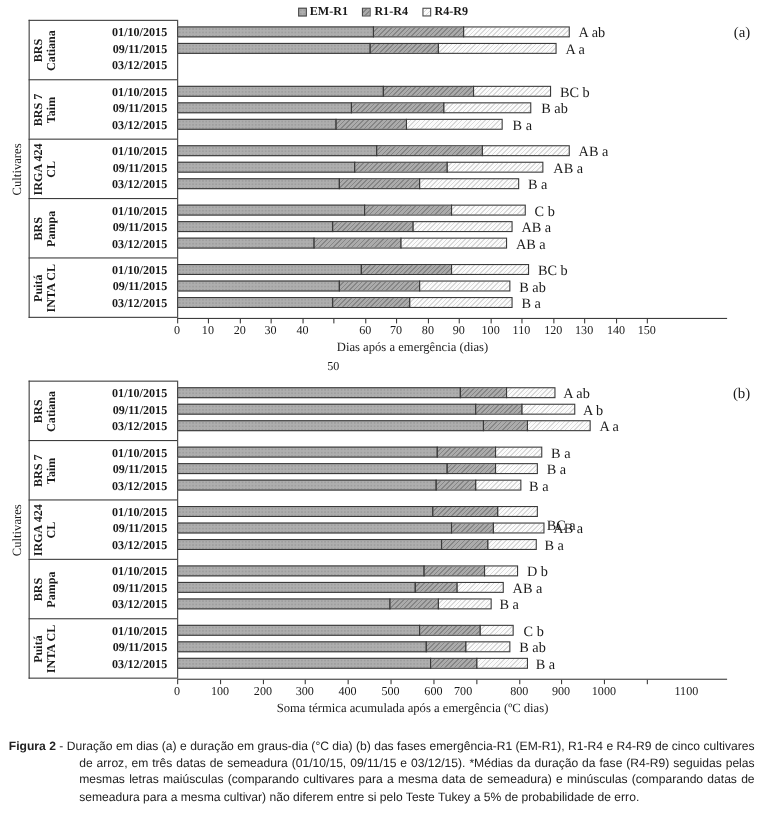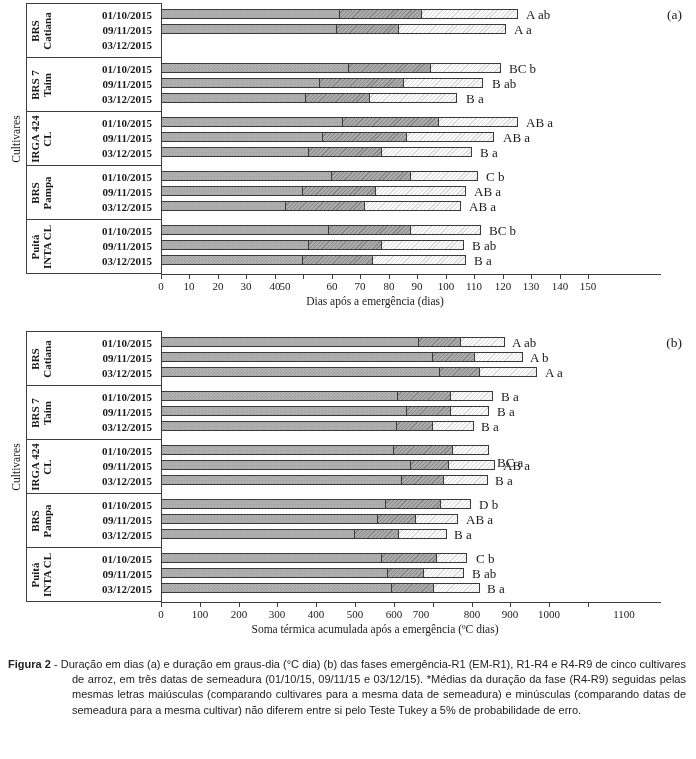--- a/index.html
+++ b/index.html
@@ -46,20 +46,34 @@
 
   
   .caption{font-family:"Liberation Sans","DejaVu Sans",sans-serif;font-size:11px;line-height:1.38;text-align:justify;margin:14px 10px 0 8px;padding-left:64px;text-indent:-64px;color:#222;}
   .caption b{font-weight:700;}
 </style>
 </head>
 <body>
 
 <div class="figure">
 
+  <div class="legend">
+      <div class="legend-item" style="display: flex;">
+        <div class="swatch pat-em"></div>
+        <div class="legend-label">EM-R1</div>
+      </div>
+      <div class="legend-item" style="display: flex;">
+        <div class="swatch pat-r1"></div>
+        <div class="legend-label">R1-R4</div>
+      </div>
+      <div class="legend-item" style="display: flex;">
+        <div class="swatch pat-r4"></div>
+        <div class="legend-label">R4-R9</div>
+      </div>
+    </div>
 
   <div class="chart">
     <div class="plot-area">
       <div class="ylabel">Cultivares</div>
       <div class="plot-groups">
         <div class="vline"></div>
       <div class="group">
             <div class="group-cat">
               <div class="cult-name">
                 <div class="cult-name-text">BRS Catiana</div>
@@ -250,21 +264,21 @@
         <div class="tick-label" style="left: 0px;">0</div>
         <div class="tick" style="left: 28px;"></div>
         <div class="tick-label" style="left: 28px;">10</div>
         <div class="tick" style="left: 57px;"></div>
         <div class="tick-label" style="left: 57px;">20</div>
         <div class="tick" style="left: 85px;"></div>
         <div class="tick-label" style="left: 85px;">30</div>
         <div class="tick" style="left: 114px;"></div>
         <div class="tick-label" style="left: 114px;">40</div>
         <div class="tick" style="left: 142px;"></div>
-        <div class="tick-label" style="left: 124px;">50</div>
+        <div class="tick-label" style="left: 142px; margin-top: 32px;">50</div>
         <div class="tick" style="left: 171px;"></div>
         <div class="tick-label" style="left: 171px;">60</div>
         <div class="tick" style="left: 199px;"></div>
         <div class="tick-label" style="left: 199px;">70</div>
         <div class="tick" style="left: 228px;"></div>
         <div class="tick-label" style="left: 228px;">80</div>
         <div class="tick" style="left: 256px;"></div>
         <div class="tick-label" style="left: 256px;">90</div>
         <div class="tick" style="left: 285px;"></div>
         <div class="tick-label" style="left: 285px;">100</div>

